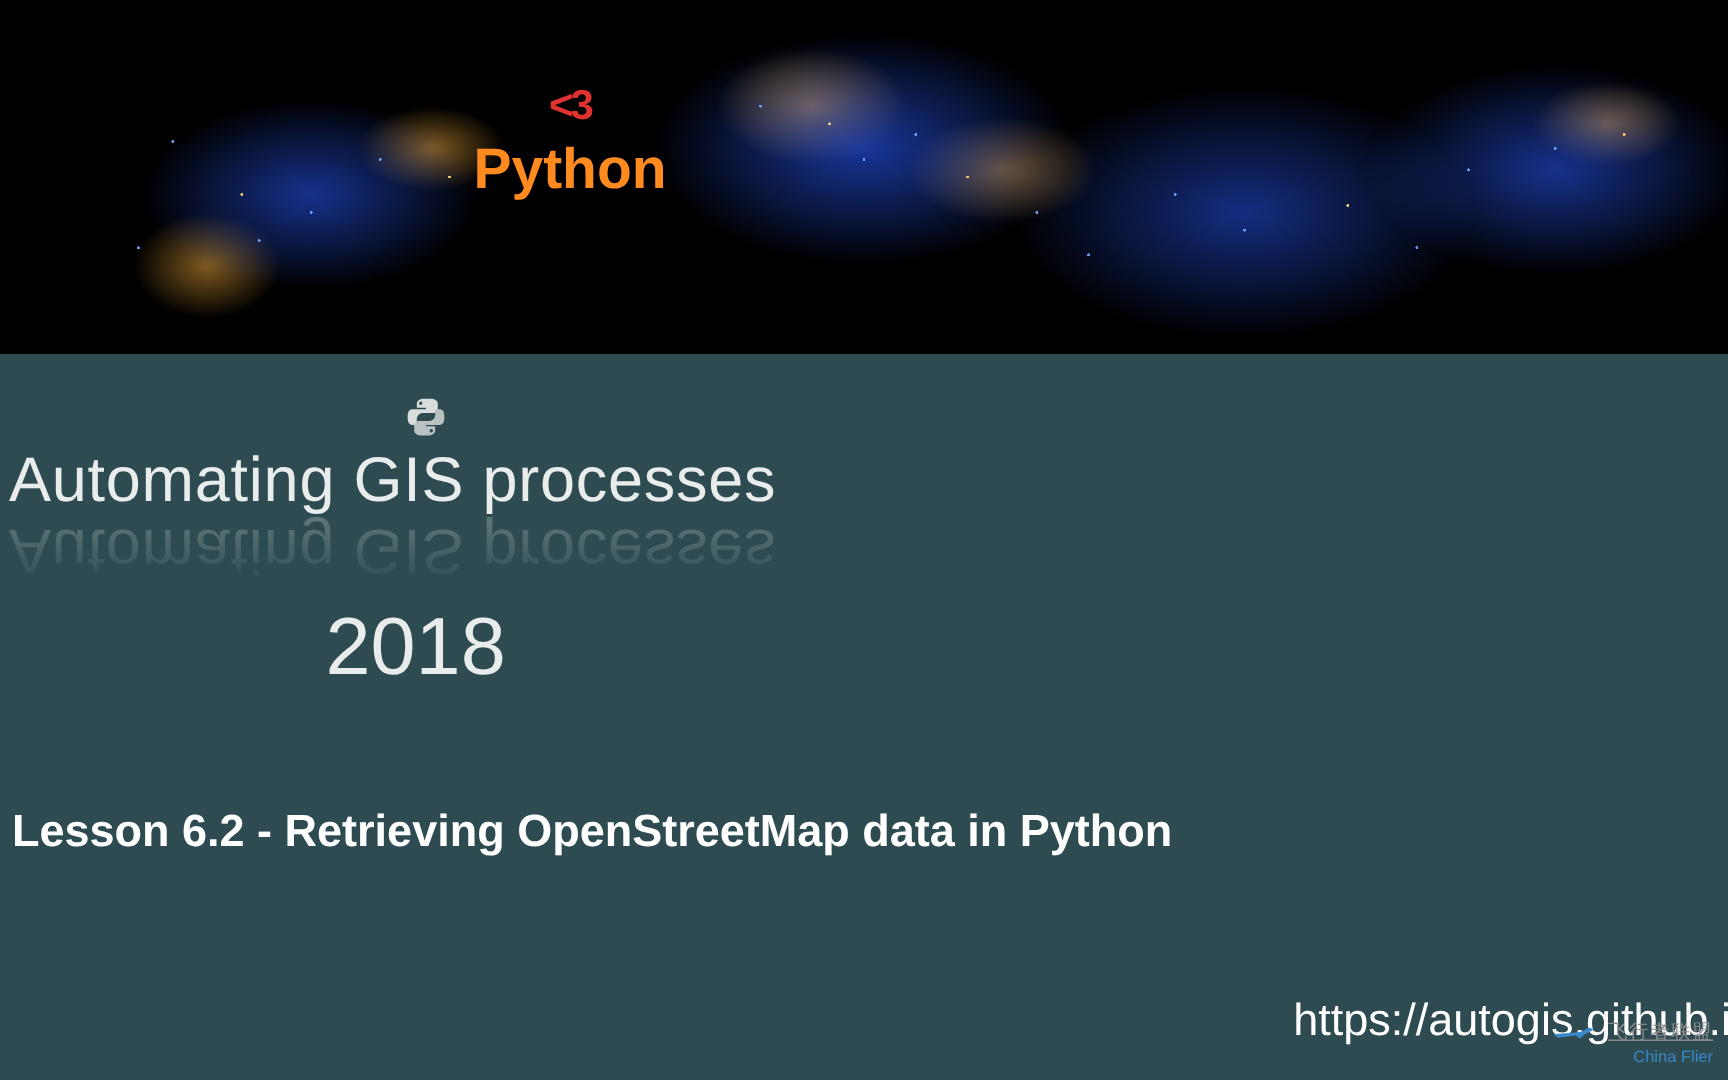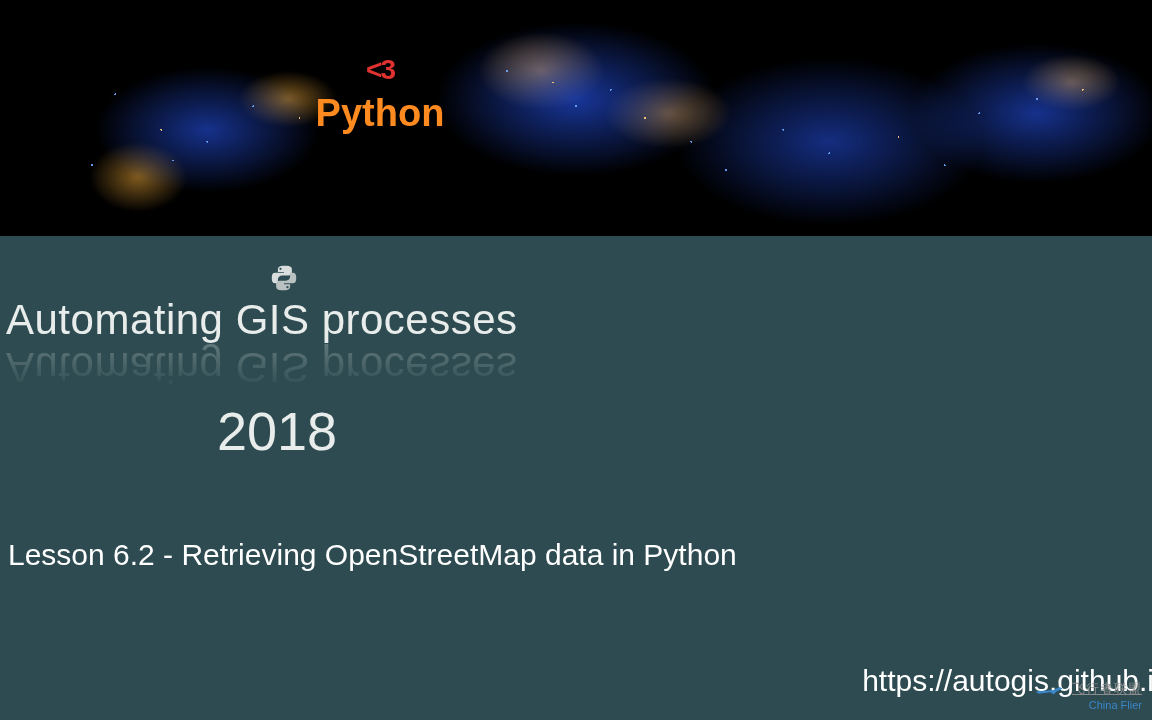--- a/index.html
+++ b/index.html
@@ -131,21 +131,21 @@
     font-weight: 300;
     font-family: "Segoe UI Light", "Segoe UI", Arial, sans-serif;
     margin-left: 39px;
   }
 
   .lesson-title {
     position: absolute;
     left: 8px; top: 538px;
     color: #fff;
     font-size: 30px;
-    font-weight: 400;
+    font-weight: 700;
     font-family: Arial, Helvetica, sans-serif;
   }
 
   .url {
     position: absolute;
     right: -2px; bottom: 22px;
     color: #fff;
     font-size: 30px;
     font-family: Arial, Helvetica, sans-serif;
     white-space: nowrap;

